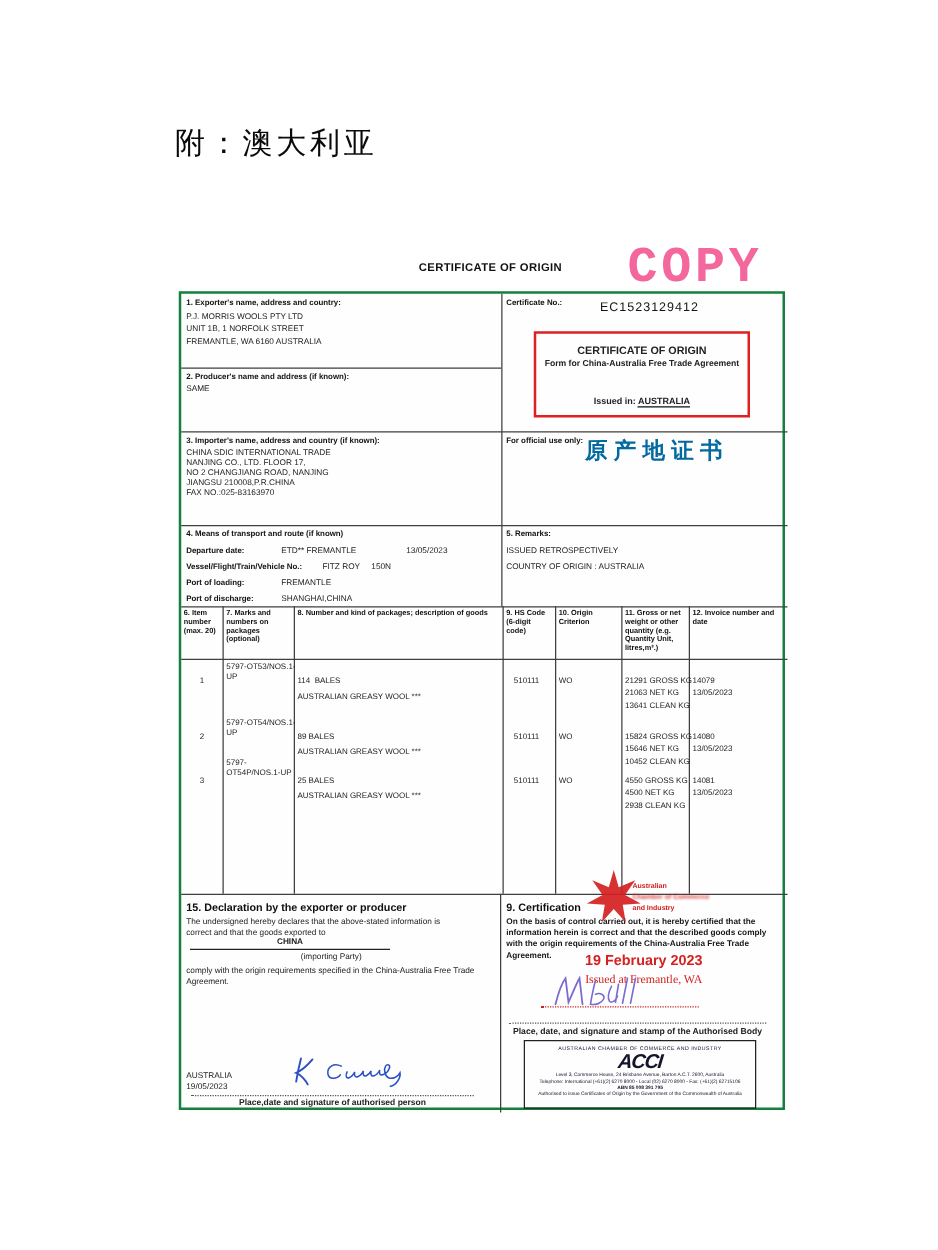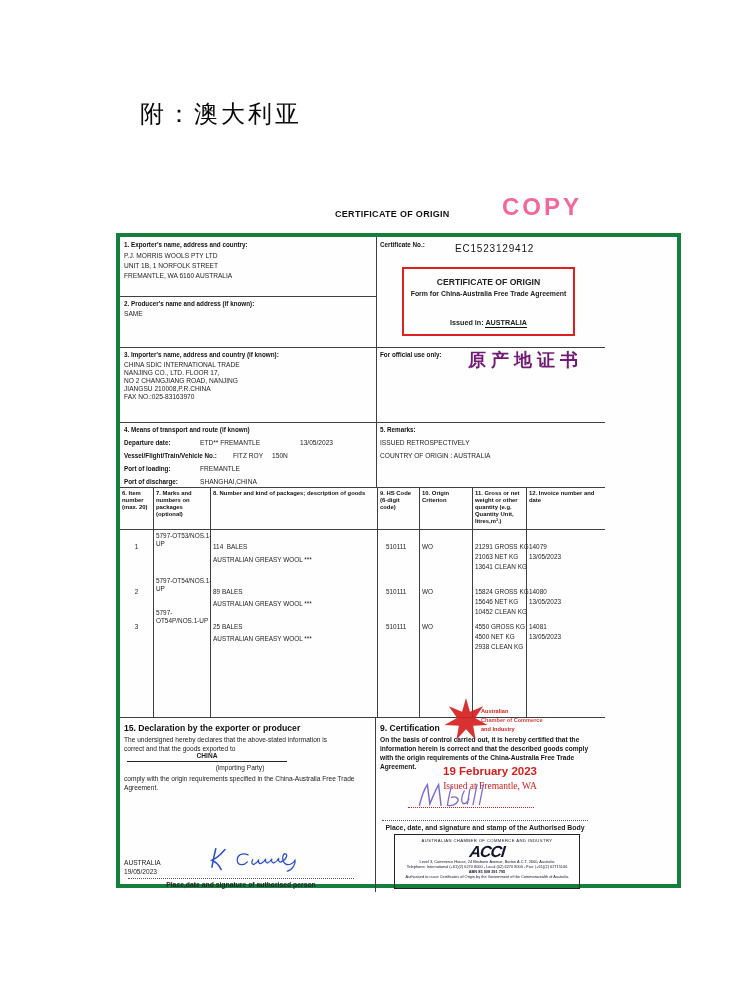--- a/index.html
+++ b/index.html
@@ -3,40 +3,40 @@
 <meta charset="utf-8">
 <style>
   * { margin:0; padding:0; box-sizing:border-box; }
   html,body { background:#ffffff; }
   .page {
     position:relative; width:750px; height:1000px; background:#fff;
     font-family:"Liberation Sans", sans-serif; color:#222; overflow:hidden;
   }
   .abs { position:absolute; }
   .doc {
-    position:absolute; left:116px; top:233px; width:565px; height:655px;
-    border:4px solid #15803d; background:#fefefe;
+    position:absolute; left:143px; top:233px; width:485px; height:655px;
+    border:2px solid #15803d; background:#fefefe;
   }
   .hline { position:absolute; height:1.2px; background:#3f3f3f; }
   .vline { position:absolute; width:1.2px; background:#3f3f3f; }
   .lbl { font-size:6.3px; font-weight:bold; color:#111; line-height:1.2; }
   .txt { font-size:6.6px; color:#1c1c1c; line-height:1.25; }
   .cn-title { font-size:24px; color:#0a0a0a; letter-spacing:3px; font-weight:500; }
-  .copy { font-size:24px; font-weight:700; color:#f4679d; letter-spacing:3px; }
+  .copy { font-size:40px; font-weight:700; color:#f4679d; letter-spacing:3px;font-family:Liberation Mono, monospace; }
   .doc-title { font-size:9px; font-weight:bold; letter-spacing:0.3px; color:#111; }
   .certno { font-size:10px; letter-spacing:0.8px; color:#151515; }
   .redbox {
     position:absolute; left:282px; top:30px; width:173px; height:69px;
     border:2.5px solid #e02020; text-align:center;
   }
   .redbox .t1 { font-size:8.6px; font-weight:bold; margin-top:8px; }
   .redbox .t2 { font-size:6.9px; font-weight:bold; margin-top:3px; }
   .redbox .t3 { font-size:7.2px; font-weight:bold; margin-top:21px; }
   .u { border-bottom:1px solid #111; }
-  .cn-red { color:#701a75; font-weight:bold; font-family:Liberation Mono, monospace; }
+  .cn-red { color:#0369a1; font-weight:bold; font-family:Liberation Mono, monospace; }
   .hdr { font-size:5.9px; font-weight:bold; line-height:1.18; color:#111; padding:2px 2px; }
   .cell { font-size:6.4px; color:#1c1c1c; line-height:1.4; }
   .sec-title { font-size:8.6px; font-weight:bold; color:#0f0f0f; }
   .body-txt { font-size:6.6px; color:#1b1b1b; line-height:1.35; }
   .red { color:#d42020; }
   .dotline { border-top:1.4px dotted #555; }
   .reddots { border-top:1.8px dotted #cc2222; }
   .acci {
     position:absolute; left:274px; top:597px; width:186px; height:55px;
     border:1.4px solid #222; text-align:center; color:#14142e;

